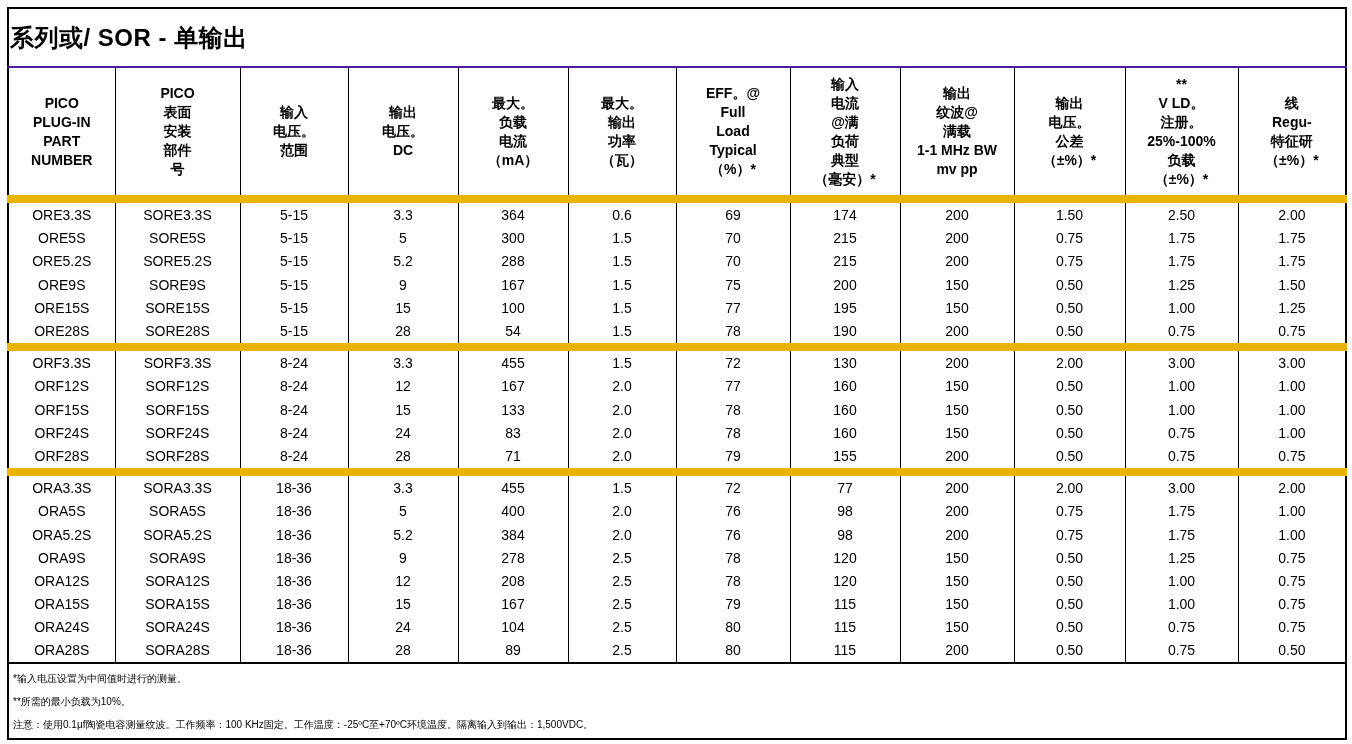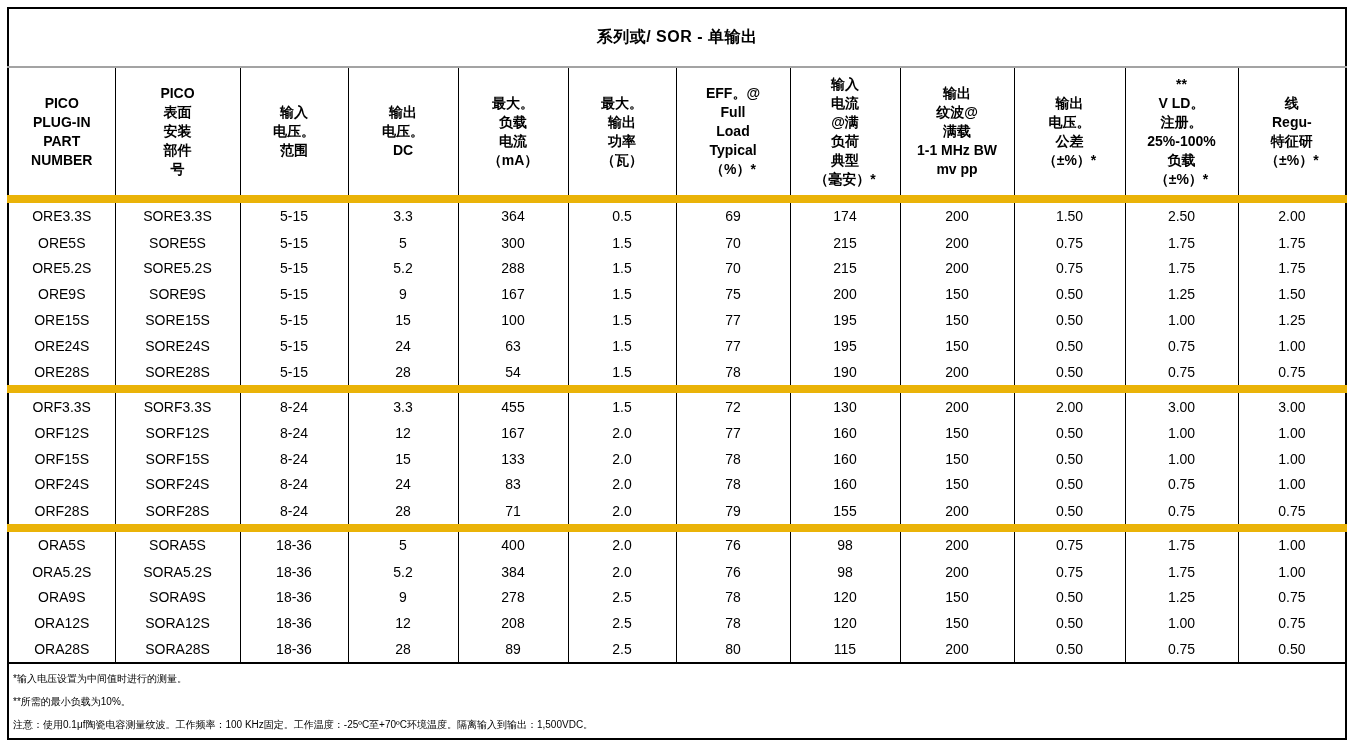--- a/index.html
+++ b/index.html
@@ -13,24 +13,23 @@
     border-collapse: collapse;
     table-layout: fixed;
     width: 1338px;
     height: 733px;
     border: 2px solid #000;
     background: #fff;
   }
   
   tr.title-row td {
     height: 55px;
-    border-bottom: 2px solid #a3a3a3;
-    text-align: center;
+    border-bottom: 2px solid #4c1d95;
     vertical-align: middle;
-    font-size: 16px;
+    font-size: 24px;
     font-weight: bold;
     letter-spacing: 0.5px;
   }
   
   tr.header-row th {
     height: 123px;
     border-left: 1px solid #000;
     border-right: 1px solid #000;
     border-bottom: 2px solid #000;
     vertical-align: middle;
@@ -149,21 +148,21 @@
 （±%）*</th>
       </tr>
     </thead>
     <tbody class="group">
         <tr>
           <td>ORE3.3S</td>
           <td>SORE3.3S</td>
           <td>5-15</td>
           <td>3.3</td>
           <td>364</td>
-          <td>0.5</td>
+          <td>0.6</td>
           <td>69</td>
           <td>174</td>
           <td>200</td>
           <td>1.50</td>
           <td>2.50</td>
           <td>2.00</td>
         </tr>
         <tr>
           <td>ORE5S</td>
           <td>SORE5S</td>
@@ -212,34 +211,20 @@
           <td>5-15</td>
           <td>15</td>
           <td>100</td>
           <td>1.5</td>
           <td>77</td>
           <td>195</td>
           <td>150</td>
           <td>0.50</td>
           <td>1.00</td>
           <td>1.25</td>
-        </tr>
-        <tr>
-          <td>ORE24S</td>
-          <td>SORE24S</td>
-          <td>5-15</td>
-          <td>24</td>
-          <td>63</td>
-          <td>1.5</td>
-          <td>77</td>
-          <td>195</td>
-          <td>150</td>
-          <td>0.50</td>
-          <td>0.75</td>
-          <td>1.00</td>
         </tr>
         <tr>
           <td>ORE28S</td>
           <td>SORE28S</td>
           <td>5-15</td>
           <td>28</td>
           <td>54</td>
           <td>1.5</td>
           <td>78</td>
           <td>190</td>
@@ -316,20 +301,34 @@
           <td>79</td>
           <td>155</td>
           <td>200</td>
           <td>0.50</td>
           <td>0.75</td>
           <td>0.75</td>
         </tr>
       </tbody>
       <tbody class="group">
         <tr>
+          <td>ORA3.3S</td>
+          <td>SORA3.3S</td>
+          <td>18-36</td>
+          <td>3.3</td>
+          <td>455</td>
+          <td>1.5</td>
+          <td>72</td>
+          <td>77</td>
+          <td>200</td>
+          <td>2.00</td>
+          <td>3.00</td>
+          <td>2.00</td>
+        </tr>
+        <tr>
           <td>ORA5S</td>
           <td>SORA5S</td>
           <td>18-36</td>
           <td>5</td>
           <td>400</td>
           <td>2.0</td>
           <td>76</td>
           <td>98</td>
           <td>200</td>
           <td>0.75</td>
@@ -369,20 +368,48 @@
           <td>SORA12S</td>
           <td>18-36</td>
           <td>12</td>
           <td>208</td>
           <td>2.5</td>
           <td>78</td>
           <td>120</td>
           <td>150</td>
           <td>0.50</td>
           <td>1.00</td>
+          <td>0.75</td>
+        </tr>
+        <tr>
+          <td>ORA15S</td>
+          <td>SORA15S</td>
+          <td>18-36</td>
+          <td>15</td>
+          <td>167</td>
+          <td>2.5</td>
+          <td>79</td>
+          <td>115</td>
+          <td>150</td>
+          <td>0.50</td>
+          <td>1.00</td>
+          <td>0.75</td>
+        </tr>
+        <tr>
+          <td>ORA24S</td>
+          <td>SORA24S</td>
+          <td>18-36</td>
+          <td>24</td>
+          <td>104</td>
+          <td>2.5</td>
+          <td>80</td>
+          <td>115</td>
+          <td>150</td>
+          <td>0.50</td>
+          <td>0.75</td>
           <td>0.75</td>
         </tr>
         <tr>
           <td>ORA28S</td>
           <td>SORA28S</td>
           <td>18-36</td>
           <td>28</td>
           <td>89</td>
           <td>2.5</td>
           <td>80</td>

